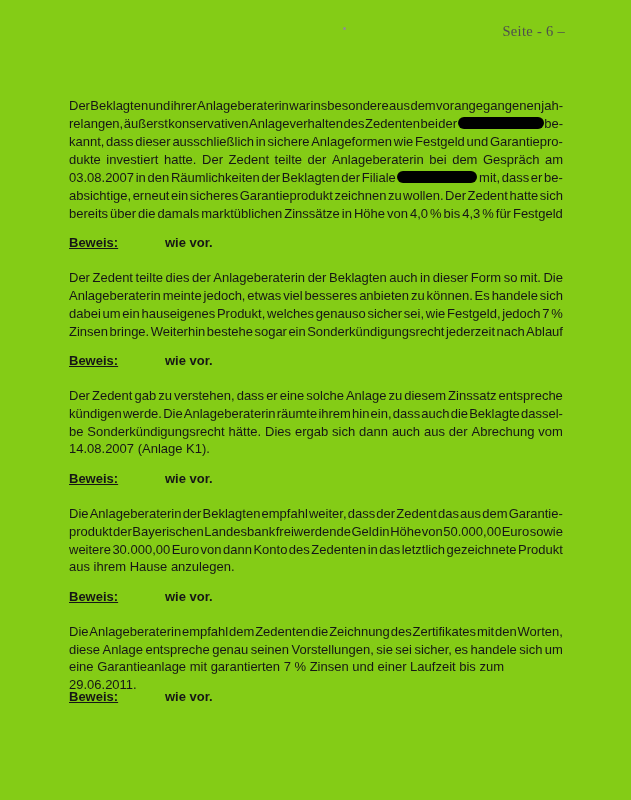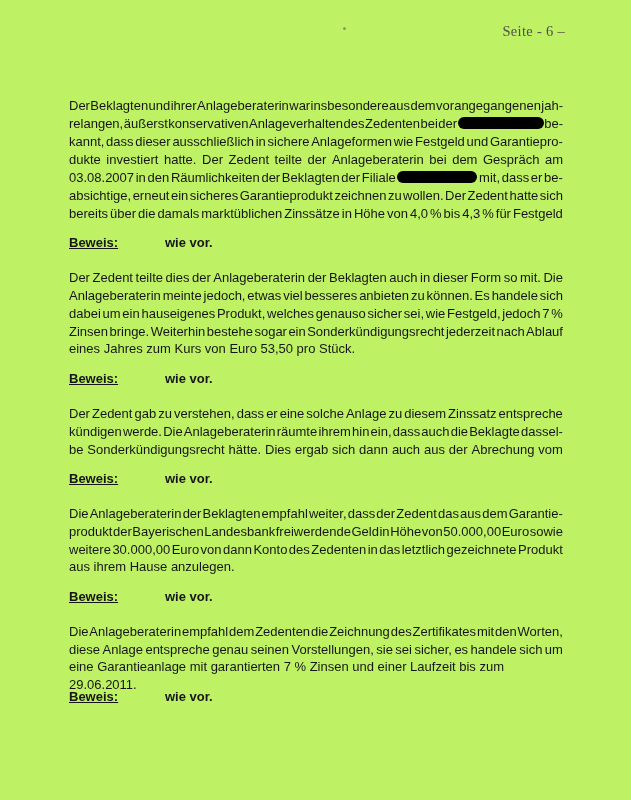--- a/index.html
+++ b/index.html
@@ -1,20 +1,20 @@
 <!DOCTYPE html>
 <html lang="de"><head>
 <meta charset="utf-8">
 <style>
   html, body { margin: 0; padding: 0; background: #ffffff; }
   .page {
     position: relative;
     width: 631px;
     height: 800px;
-    background: #bef264;
+    background: #84cc16;
     overflow: hidden;
     font-family: "Liberation Sans", "DejaVu Sans", sans-serif;
     color: #161616;
   }
   .page-label {
     position: absolute;
     top: 23px;
     right: 66px;
     font-family: "Liberation Serif", "DejaVu Serif", serif;
     font-size: 14.5px;
@@ -234,21 +234,20 @@
           <span class="word">bringe.</span>
           <span class="word">Weiterhin</span>
           <span class="word">bestehe</span>
           <span class="word">sogar</span>
           <span class="word">ein</span>
           <span class="word">Sonderkündigungsrecht</span>
           <span class="word">jederzeit</span>
           <span class="word">nach</span>
           <span class="word">Ablauf</span>
         </div>
-        <div class="line last"><span>eines Jahres zum Kurs von Euro 53,50 pro Stück.</span></div>
       </div>
       <div class="evidence-line"><span class="evidence-label">Beweis:</span><span class="evidence-value">wie vor.</span></div>
       <div class="paragraph">
         <div class="line">
           <span class="word">Der</span>
           <span class="word">Zedent</span>
           <span class="word">gab</span>
           <span class="word">zu</span>
           <span class="word">verstehen,</span>
           <span class="word">dass</span>
@@ -283,20 +282,21 @@
           <span class="word">Dies</span>
           <span class="word">ergab</span>
           <span class="word">sich</span>
           <span class="word">dann</span>
           <span class="word">auch</span>
           <span class="word">aus</span>
           <span class="word">der</span>
           <span class="word">Abrechung</span>
           <span class="word">vom</span>
         </div>
+        <div class="line last"><span>14.08.2007 (Anlage K1).</span></div>
       </div>
       <div class="evidence-line"><span class="evidence-label">Beweis:</span><span class="evidence-value">wie vor.</span></div>
       <div class="paragraph">
         <div class="line">
           <span class="word">Die</span>
           <span class="word">Anlageberaterin</span>
           <span class="word">der</span>
           <span class="word">Beklagten</span>
           <span class="word">empfahl</span>
           <span class="word">weiter,</span>

